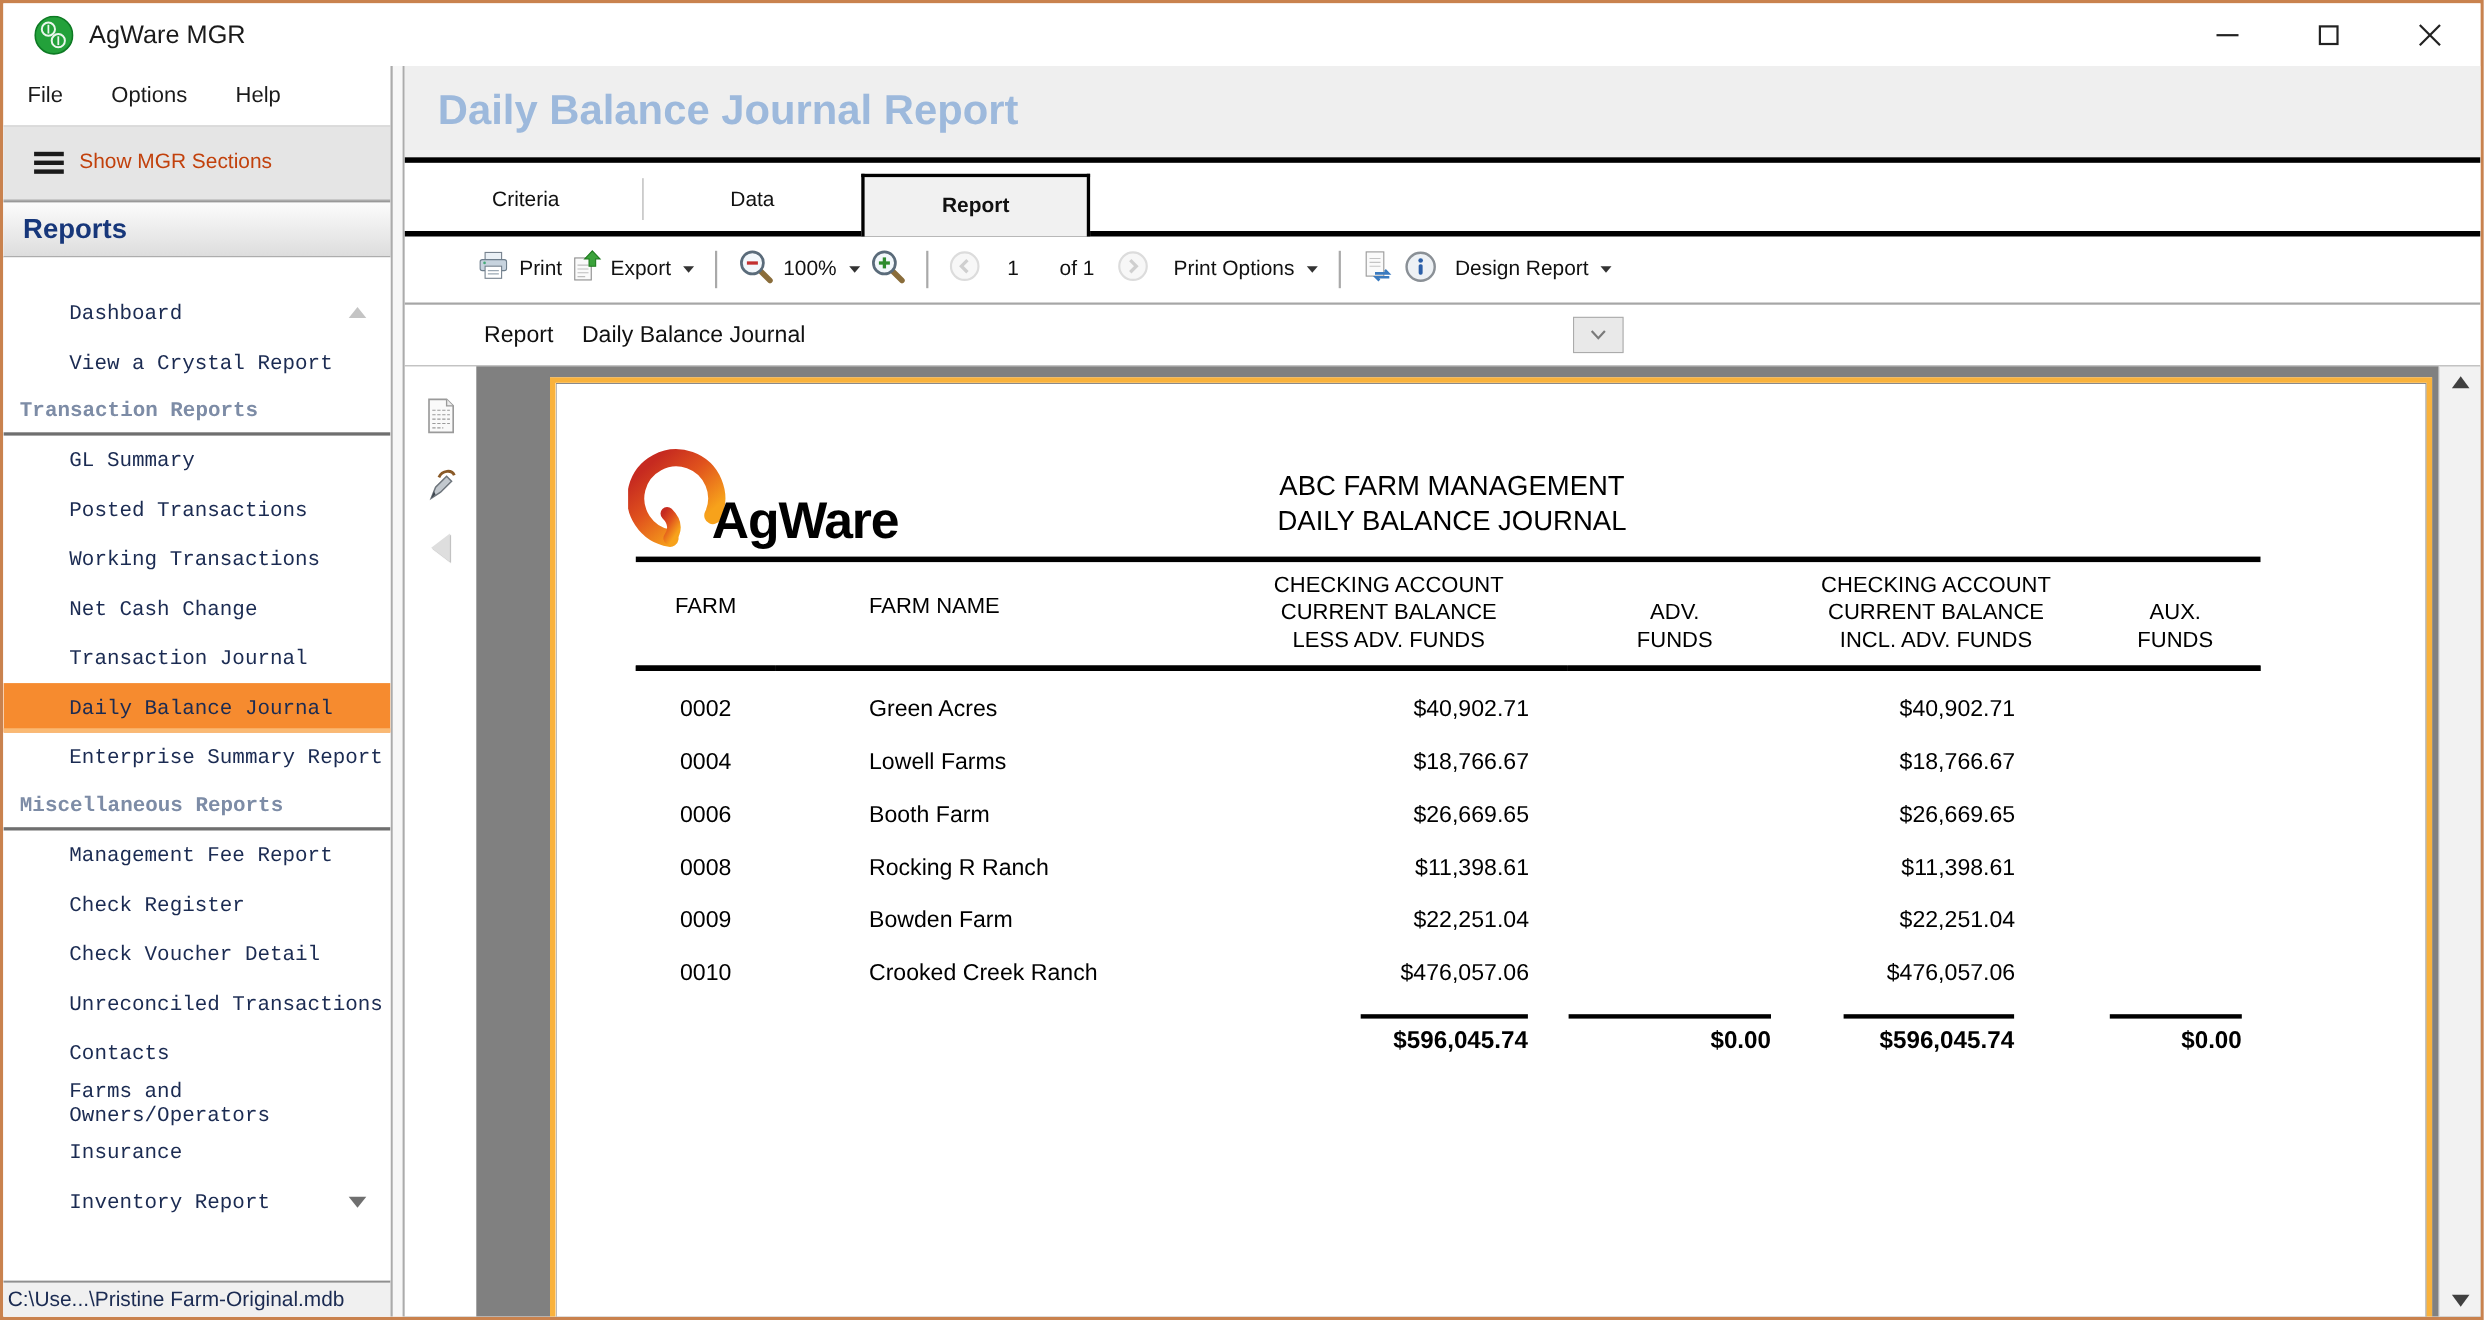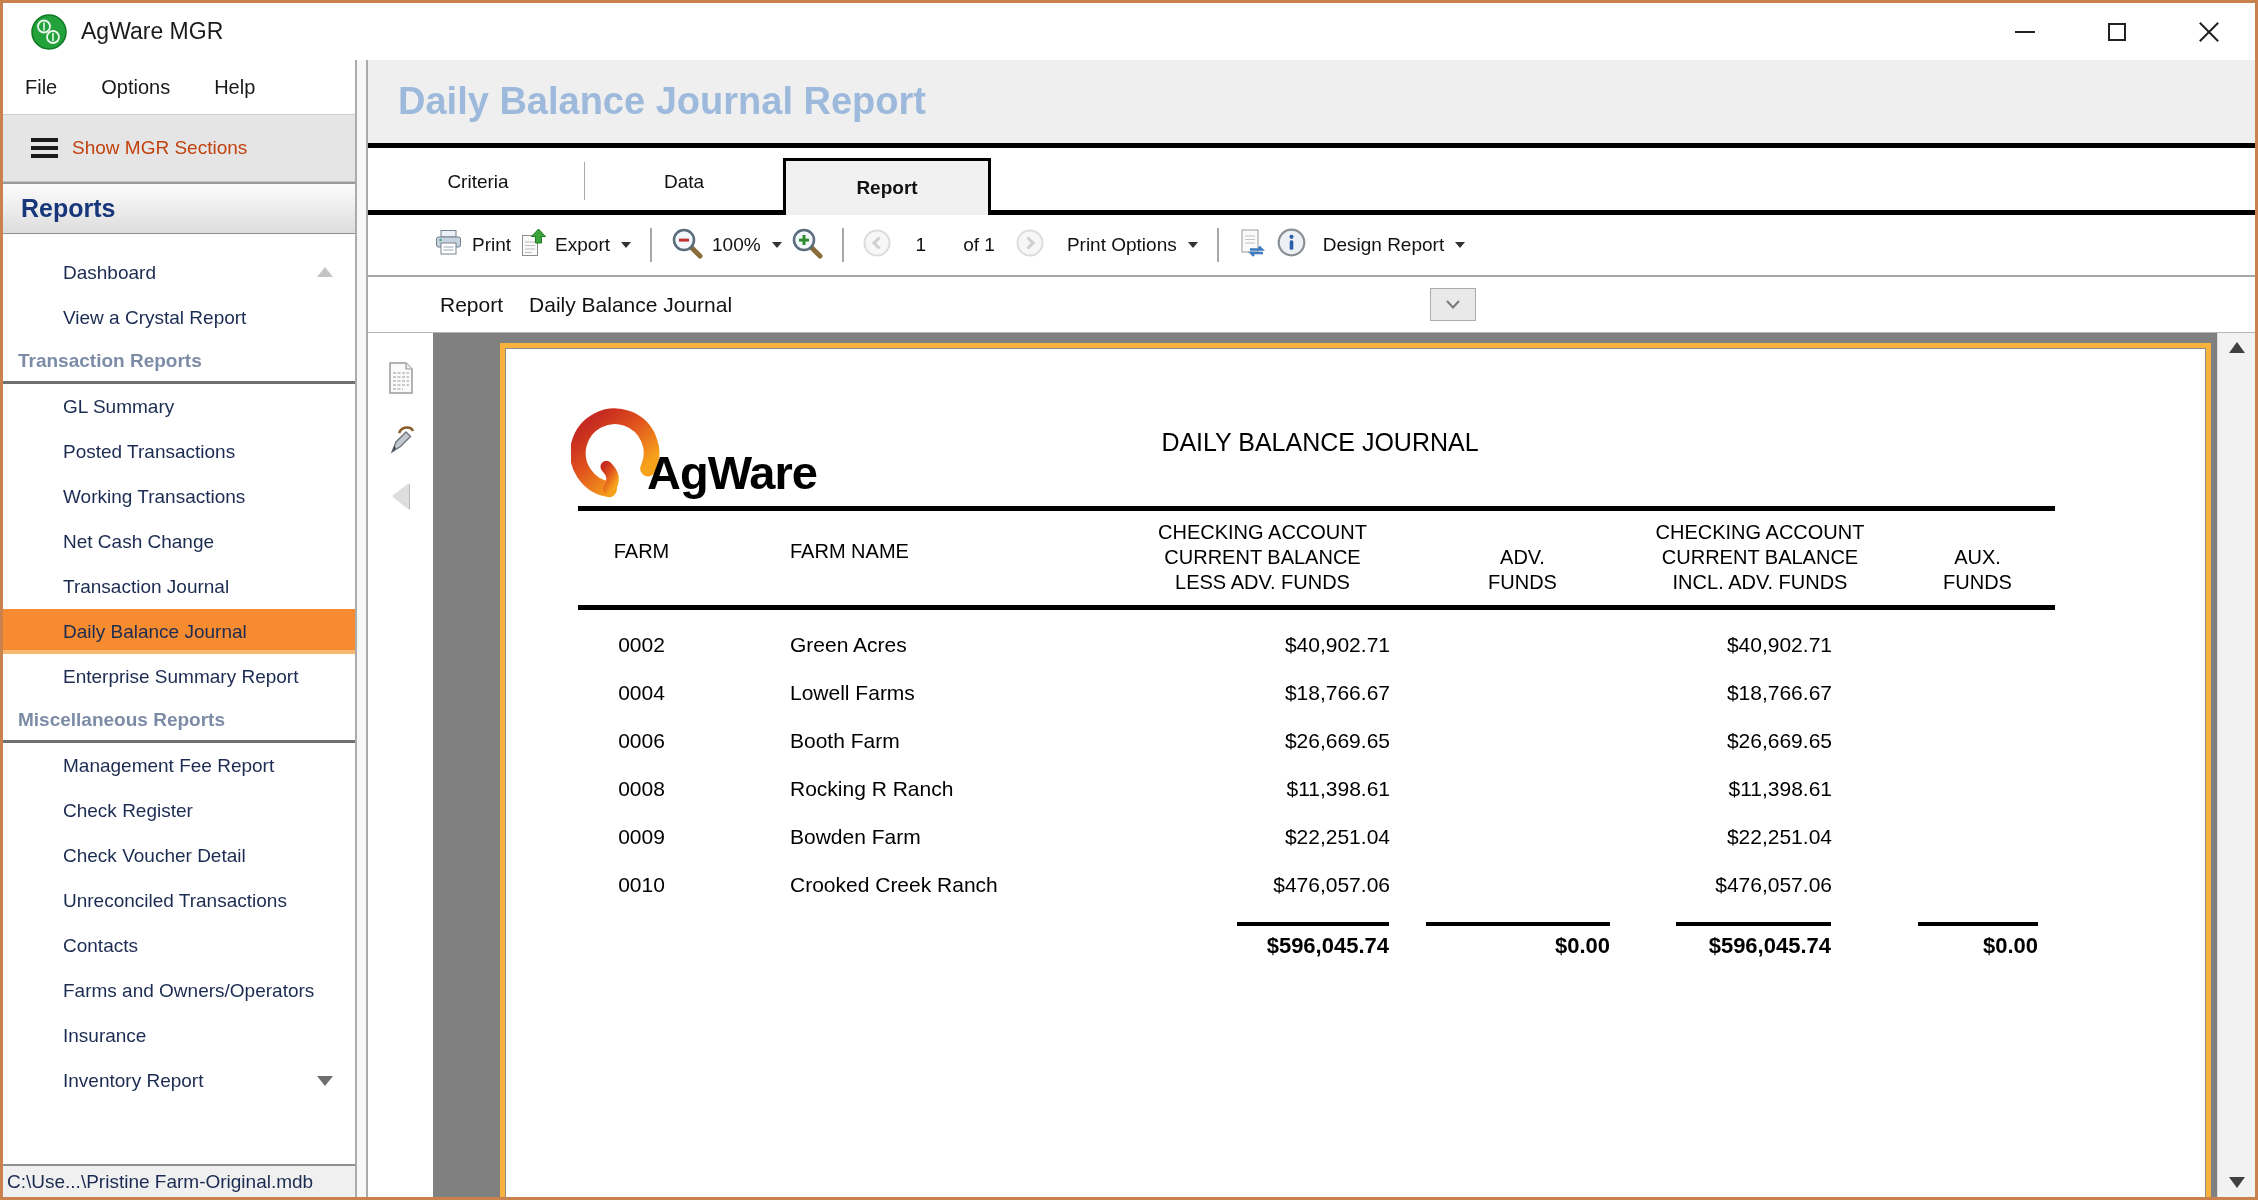--- a/index.html
+++ b/index.html
@@ -26,21 +26,21 @@
   .sidebar{width:352px;display:flex;flex-direction:column;background:#fff;}
   .menubar{height:54px;display:flex;align-items:center;padding-left:22px;gap:44px;font-size:20px;}
   .menu-item{color:#1a1a1a;}
   .mgr-toggle{height:66px;background:#E5E5E5;border-top:1px solid #CFCFCF;border-bottom:1px solid #C5C5C5;
     display:flex;align-items:center;padding-left:28px;gap:14px;font-size:19px;color:#c2410c;}
   .hamburger{display:flex;flex-direction:column;gap:4px;}
   .hamburger i{display:block;width:27px;height:4px;background:#1a1a1a;}
   .reports-header{height:49px;background:linear-gradient(#FCFCFC,#DDDDDD);border-top:2px solid #999;
     border-bottom:1px solid #8F8F8F;display:flex;align-items:center;padding-left:18px;
     font-size:25px;font-weight:bold;color:#17377A;}
-  .nav-list{flex:1;background:#fff;padding-top:16px;position:relative;overflow:hidden;}
+  .nav-list{flex:1;background:#fff;padding-top:28px;position:relative;overflow:hidden;font-family:Liberation Mono, monospace;}
   .nav-item{height:45px;display:flex;align-items:center;padding-left:60px;font-size:19px;color:#1B2B52;position:relative;box-sizing:border-box;}
   .nav-item.selected{background:#F68B2F;box-shadow:inset 0 -4px 0 #FAB973;}
   .nav-section{height:44px;display:flex;align-items:center;padding-left:15px;font-size:19px;font-weight:bold;
     color:#7D8CA6;border-bottom:3px solid #6F6F6F;box-sizing:border-box;}
   .tri-up{position:absolute;right:22px;top:17px;width:0;height:0;border-left:8px solid transparent;border-right:8px solid transparent;border-bottom:10px solid #C4C4C4;}
   .tri-down{position:absolute;right:22px;top:18px;width:0;height:0;border-left:8px solid transparent;border-right:8px solid transparent;border-top:10px solid #6F6F6F;}
   .status-bar{height:31px;background:#F0F0F0;border-top:2px solid #8F8F8F;display:flex;align-items:center;
     padding-left:4px;font-size:19px;color:#1B2B52;white-space:nowrap;}
   .divider{width:9px;background:#F7F7F7;border-left:2px solid #ABABAB;border-right:2px solid #ABABAB;}
   
@@ -381,20 +381,21 @@
                   </linearGradient>
                 </defs>
                 <g transform="rotate(-28 48 52)">
                   <path d="M24 83 A40 40 0 1 1 72 83" fill="none" stroke="url(#lgrad)" stroke-width="17" stroke-linecap="round"></path>
                   <path d="M24 83 Q38 76 33 60" fill="none" stroke="url(#lgrad)" stroke-width="13" stroke-linecap="round"></path>
                 </g>
               </svg>
               <span class="logo-text">AgWare</span>
             </div>
             <div class="company">
+              <div>ABC FARM MANAGEMENT</div>
               <div>DAILY BALANCE JOURNAL</div>
             </div>
             <div class="rule-top"></div>
 
             <table class="rpt-table">
               <colgroup>
                 <col style="width:127px">
                   <col style="width:395px">
                   <col style="width:325px">
                 <col style="width:195px">

